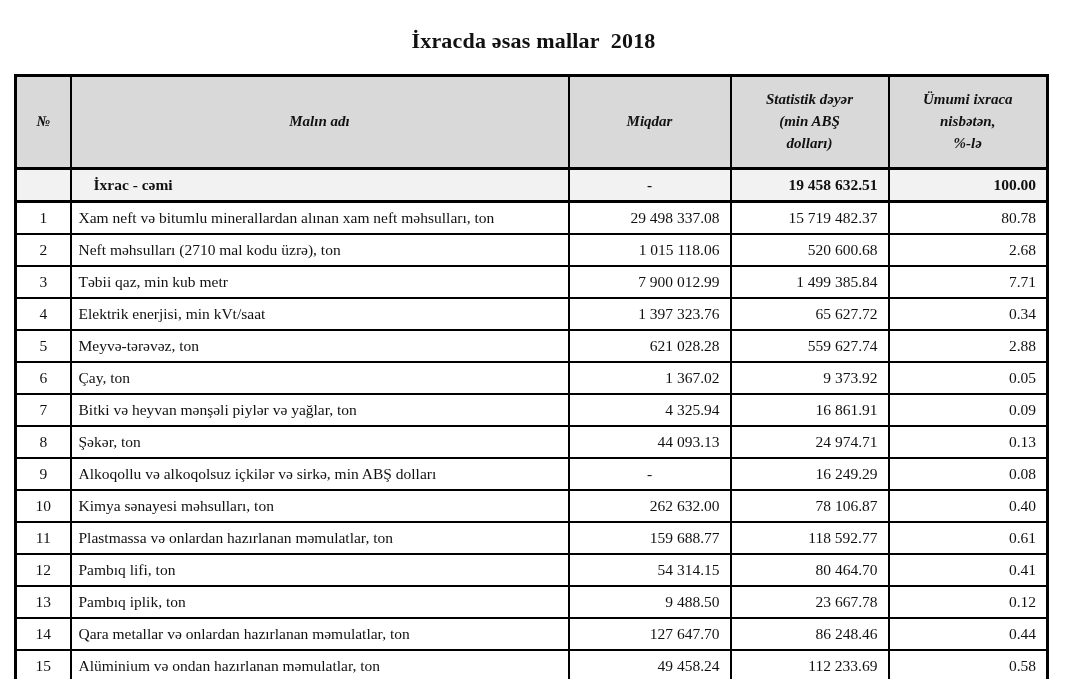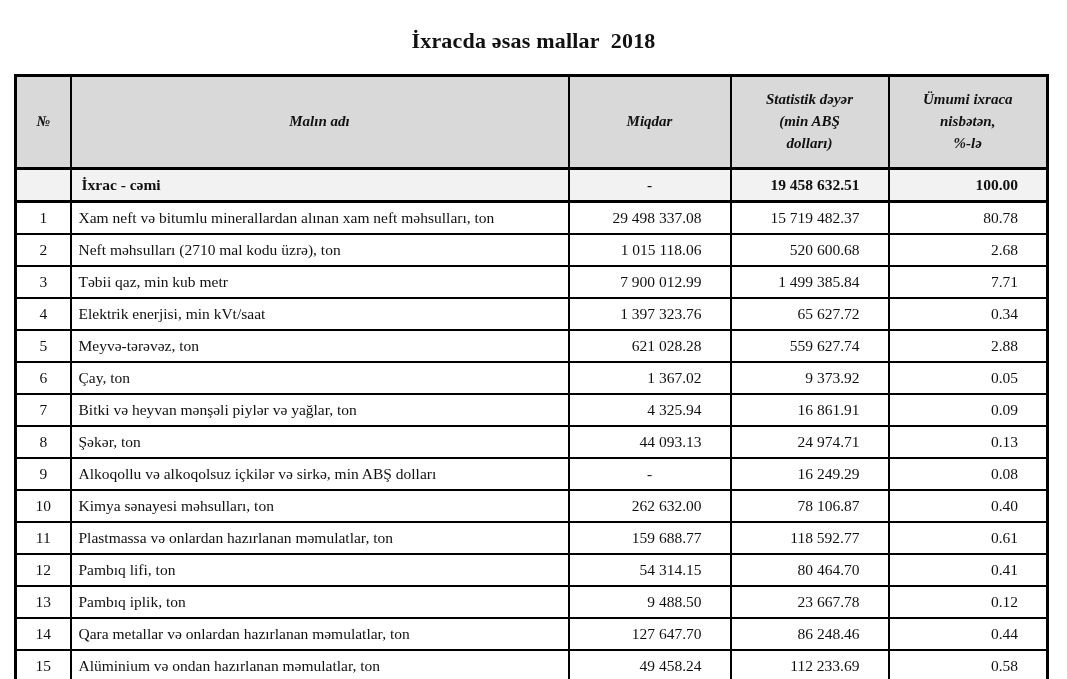--- a/index.html
+++ b/index.html
@@ -71,25 +71,25 @@
     background: #ffffff;
   }
   .export-table td.cell-no {
     text-align: center;
   }
   .export-table td.cell-name {
     text-align: left;
     padding-left: 7px;
   }
   .export-table tr.summary-row td.cell-name {
-    padding-left: 10px;
+    padding-left: 22px;
   }
   .export-table td.cell-num {
     text-align: right;
-    padding-right: 28px;
+    padding-right: 10px;
   }
   .export-table td.cell-num.dash {
     text-align: center;
     padding-right: 4px;
   }
 </style>
 </head>
 <body>
 
 <div class="page">

